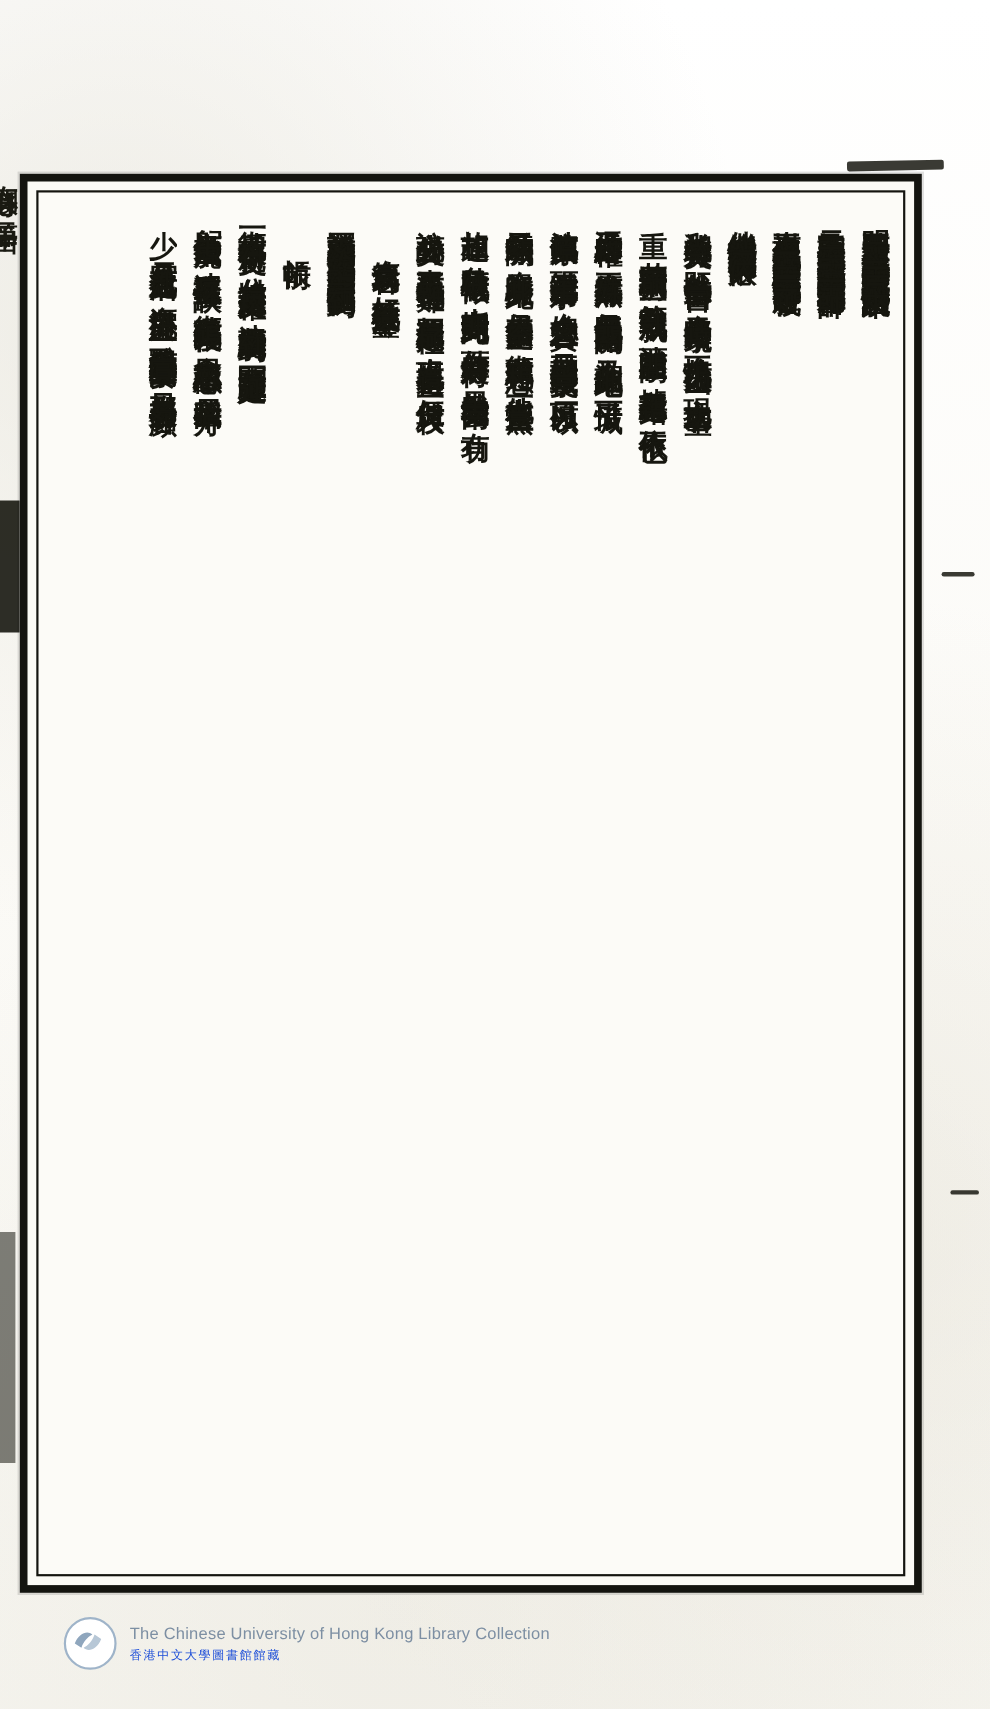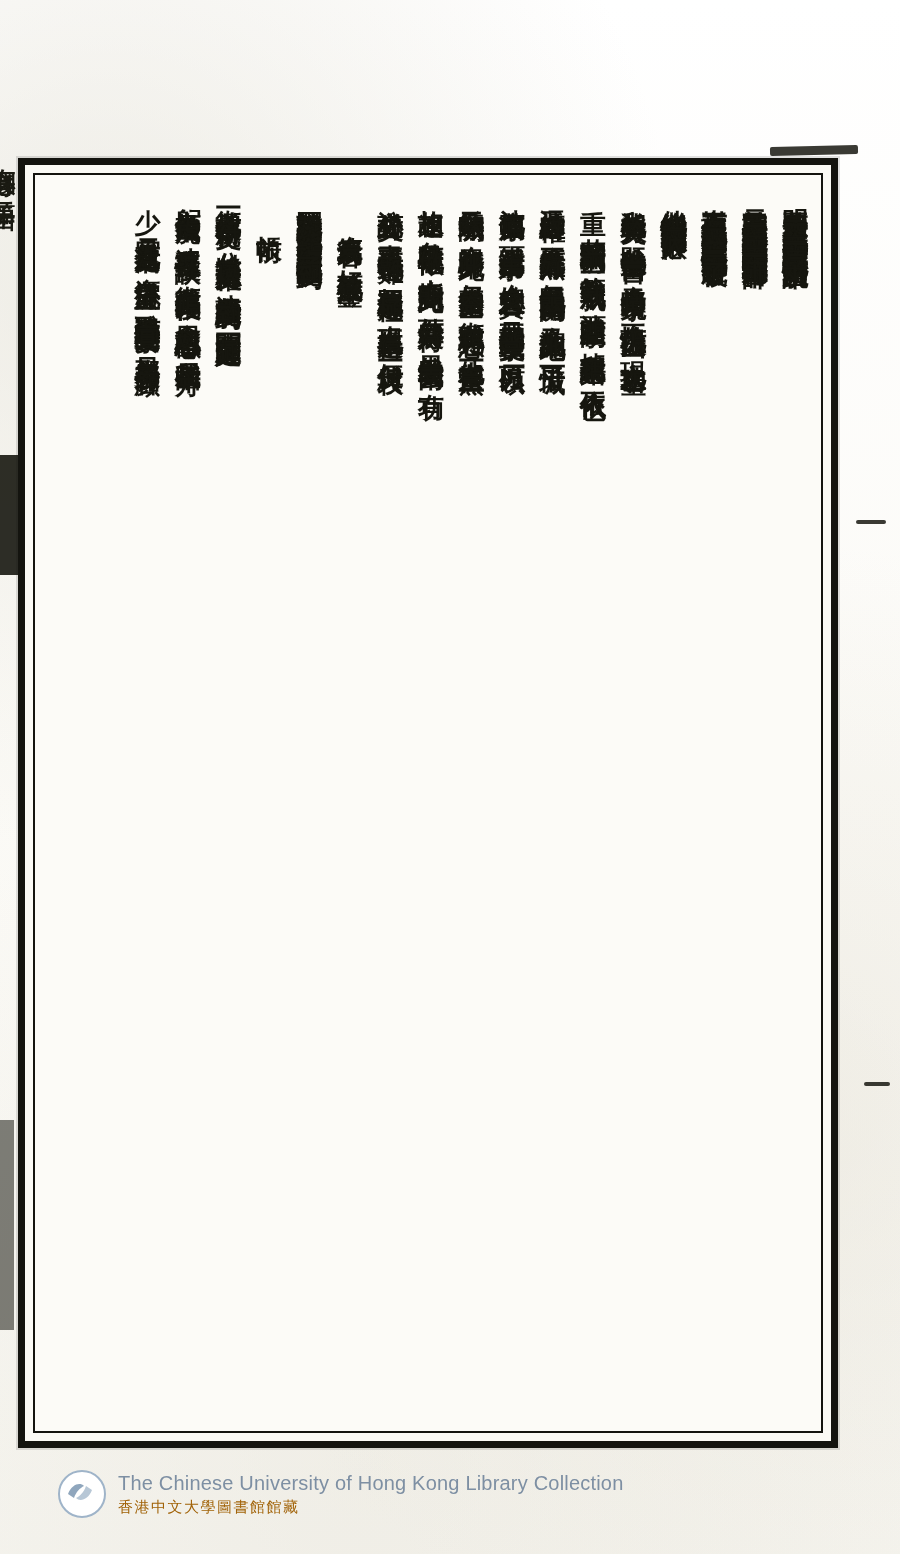--- a/index.html
+++ b/index.html
@@ -138,28 +138,28 @@
     border-radius: 50%;
     border: 2px solid #9fb4c9;
     position: relative;
     flex: 0 0 44px;
     background: #ffffff;
   }
   #watermark-logo svg { position: absolute; left: 0; top: 0; }
   #watermark-text { display: flex; flex-direction: column; justify-content: center; gap: 3px; }
   #watermark-en {
     font-family: "Liberation Sans", sans-serif;
-    font-size: 20px;
+    font-size: 15px;
     color: #7d8fa3;
     letter-spacing: 0.2px;
   }
   #watermark-zh {
     font-family: "DejaVu Sans", sans-serif;
-    font-size: 15px;
-    color: #a16207;
+    font-size: 11px;
+    color: #1d4ed8;
     letter-spacing: 1.5px;
   }
 </style>
 </head>
 <body>
 
 <div id="scan-page">
 
   <div id="paper-field"></div>
 

